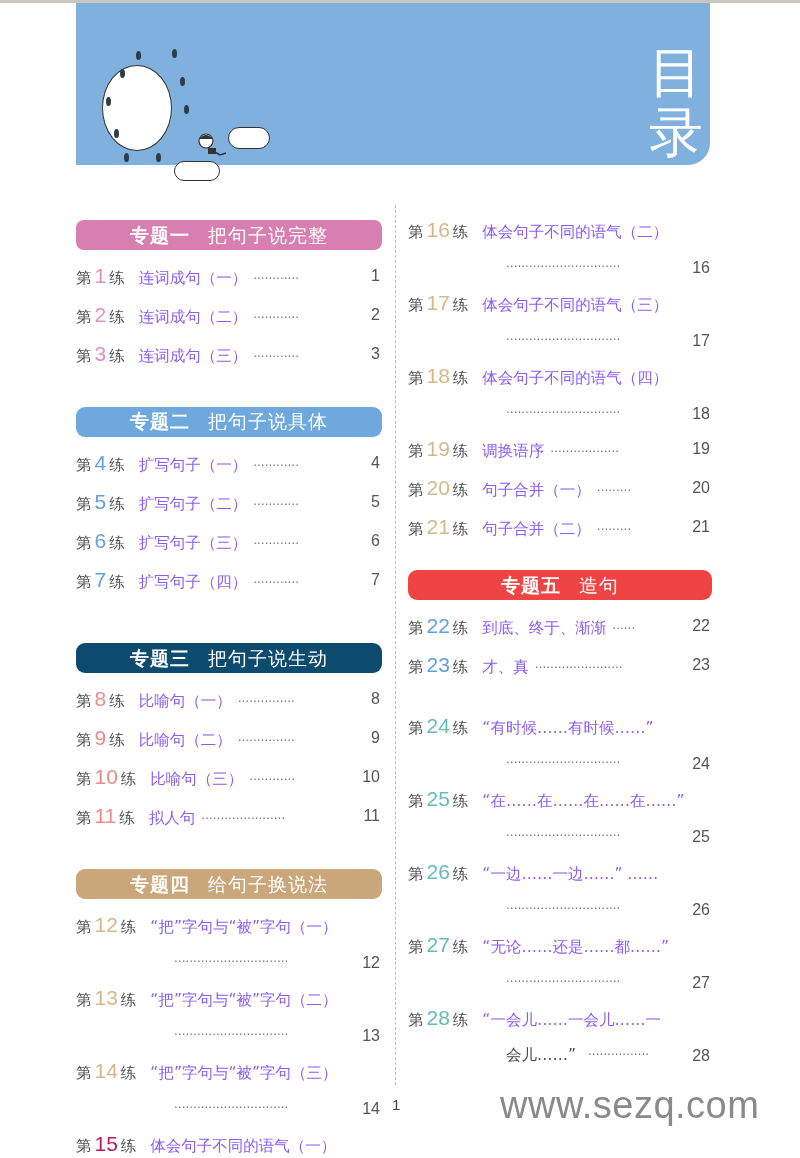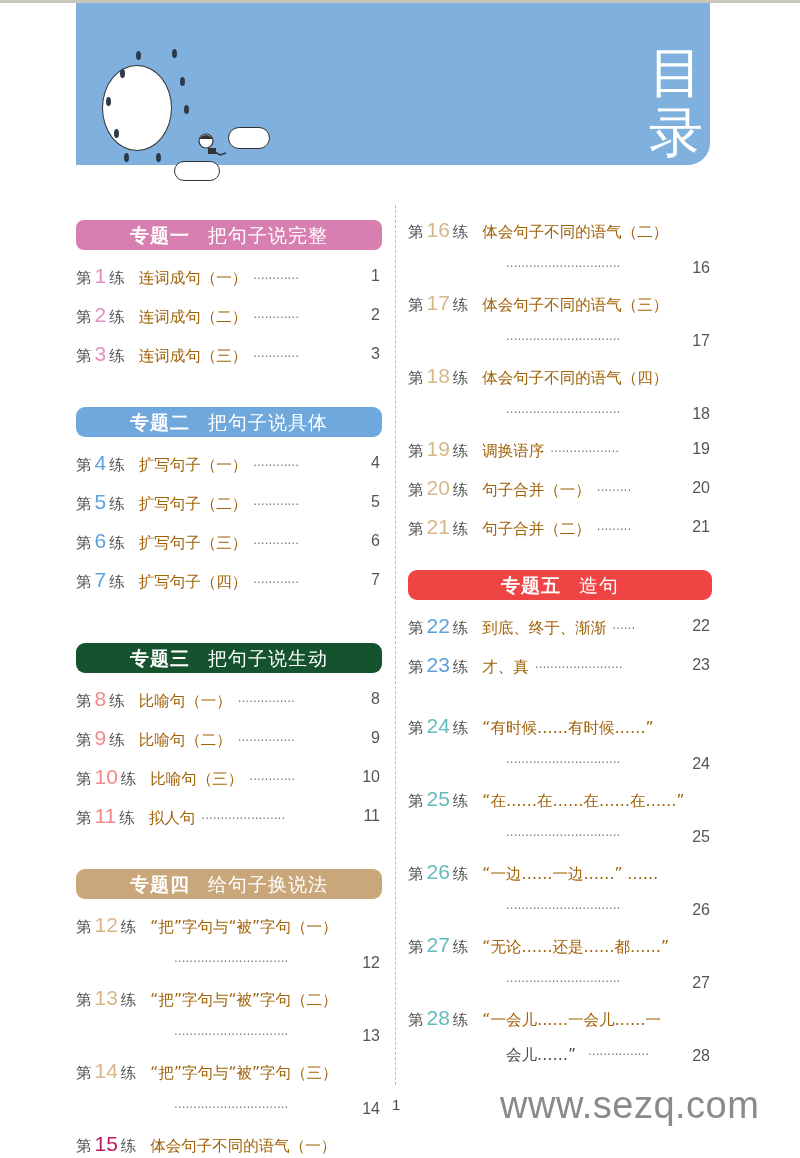--- a/index.html
+++ b/index.html
@@ -36,21 +36,21 @@
     height:30px; border-radius:9px; color:#ffffff; font-size:19px; line-height:30px;
     text-align:center; margin-top:10px; margin-bottom:8px; letter-spacing:1px;
     box-sizing:border-box; padding-left:0;
   }
   .section-header .sh-num { font-weight:bold; margin-right:18px; }
   .gap { height:22px; }
 
   .entry { font-size:15.5px; line-height:35px; white-space:nowrap; position:relative; }
   .entry .di, .entry .lian { color:#555; }
   .entry .num { font-size:21px; font-family:"Liberation Sans", sans-serif; margin:0 3px; }
-  .entry .title { margin-left:14px; color:#a16207; }
+  .entry .title { margin-left:14px; color:#8b5cf6; }
   .entry .dots { color:#777; letter-spacing:0px; margin-left:6px; font-size:12px; }
   .entry .page { position:absolute; right:2px; top:0; font-family:"Liberation Sans", sans-serif; font-size:16px; color:#555; }
   .entry-cont { font-size:15.5px; line-height:35px; position:relative; height:35px; }
   .entry-cont .dots { position:absolute; left:98px; right:28px; top:0; color:#777; font-size:12px; overflow:hidden; white-space:nowrap; }
   .entry-cont .page { position:absolute; right:2px; top:0; font-family:"Liberation Sans", sans-serif; font-size:16px; color:#555; }
   .entry-cont .lead { position:absolute; left:98px; top:0; color:#4a4a4a; }
 
   .footer-page { position:absolute; left:392px; top:1096px; font-family:"Liberation Sans", sans-serif; font-size:15px; color:#444; }
   .watermark { position:absolute; left:500px; top:1084px; font-family:"Liberation Sans", sans-serif; font-size:38px; color:#8a8a8a; letter-spacing:0.5px; }
 </style>
@@ -91,30 +91,30 @@
 <div class="col col-left">
 
   <div class="section-header" style="background:#d77fb0;border-radius:8px;">
     <span class="sh-num">专题一</span><span>把句子说完整</span>
   </div>
   <div class="entry"><span class="di">第</span><span class="num" style="color:#e48fbf;">1</span><span class="lian">练</span><span class="title">连词成句（一）</span><span class="dots">············</span><span class="page">1</span></div>
   <div class="entry"><span class="di">第</span><span class="num" style="color:#e48fbf;">2</span><span class="lian">练</span><span class="title">连词成句（二）</span><span class="dots">············</span><span class="page">2</span></div>
   <div class="entry"><span class="di">第</span><span class="num" style="color:#e48fbf;">3</span><span class="lian">练</span><span class="title">连词成句（三）</span><span class="dots">············</span><span class="page">3</span></div>
   <div class="gap"></div>
 
-  <div class="section-header" style="background:#6fa8dc;">
+  <div class="section-header" style="background:#6fa8dc;font-family:Liberation Serif, serif;">
     <span class="sh-num">专题二</span><span>把句子说具体</span>
   </div>
   <div class="entry"><span class="di">第</span><span class="num" style="color:#5ea1dd;">4</span><span class="lian">练</span><span class="title">扩写句子（一）</span><span class="dots">············</span><span class="page">4</span></div>
   <div class="entry"><span class="di">第</span><span class="num" style="color:#5ea1dd;">5</span><span class="lian">练</span><span class="title">扩写句子（二）</span><span class="dots">············</span><span class="page">5</span></div>
   <div class="entry"><span class="di">第</span><span class="num" style="color:#5ea1dd;">6</span><span class="lian">练</span><span class="title">扩写句子（三）</span><span class="dots">············</span><span class="page">6</span></div>
   <div class="entry"><span class="di">第</span><span class="num" style="color:#5ea1dd;">7</span><span class="lian">练</span><span class="title">扩写句子（四）</span><span class="dots">············</span><span class="page">7</span></div>
   <div class="gap"></div>
 
-  <div class="section-header" style="background:#14532d;margin-top:20px;">
+  <div class="section-header" style="background:#0c4a6e;margin-top:20px;">
     <span class="sh-num">专题三</span><span>把句子说生动</span>
   </div>
   <div class="entry"><span class="di">第</span><span class="num" style="color:#f08a8a;">8</span><span class="lian">练</span><span class="title">比喻句（一）</span><span class="dots">···············</span><span class="page">8</span></div>
   <div class="entry"><span class="di">第</span><span class="num" style="color:#f08a8a;">9</span><span class="lian">练</span><span class="title">比喻句（二）</span><span class="dots">···············</span><span class="page">9</span></div>
   <div class="entry"><span class="di">第</span><span class="num" style="color:#f08a8a;">10</span><span class="lian">练</span><span class="title">比喻句（三）</span><span class="dots">············</span><span class="page">10</span></div>
   <div class="entry"><span class="di">第</span><span class="num" style="color:#f08a8a;">11</span><span class="lian">练</span><span class="title">拟人句</span><span class="dots">······················</span><span class="page">11</span></div>
   <div class="gap"></div>
 
   <div class="section-header" style="background:#c9a77a;">
     <span class="sh-num">专题四</span><span>给句子换说法</span>

